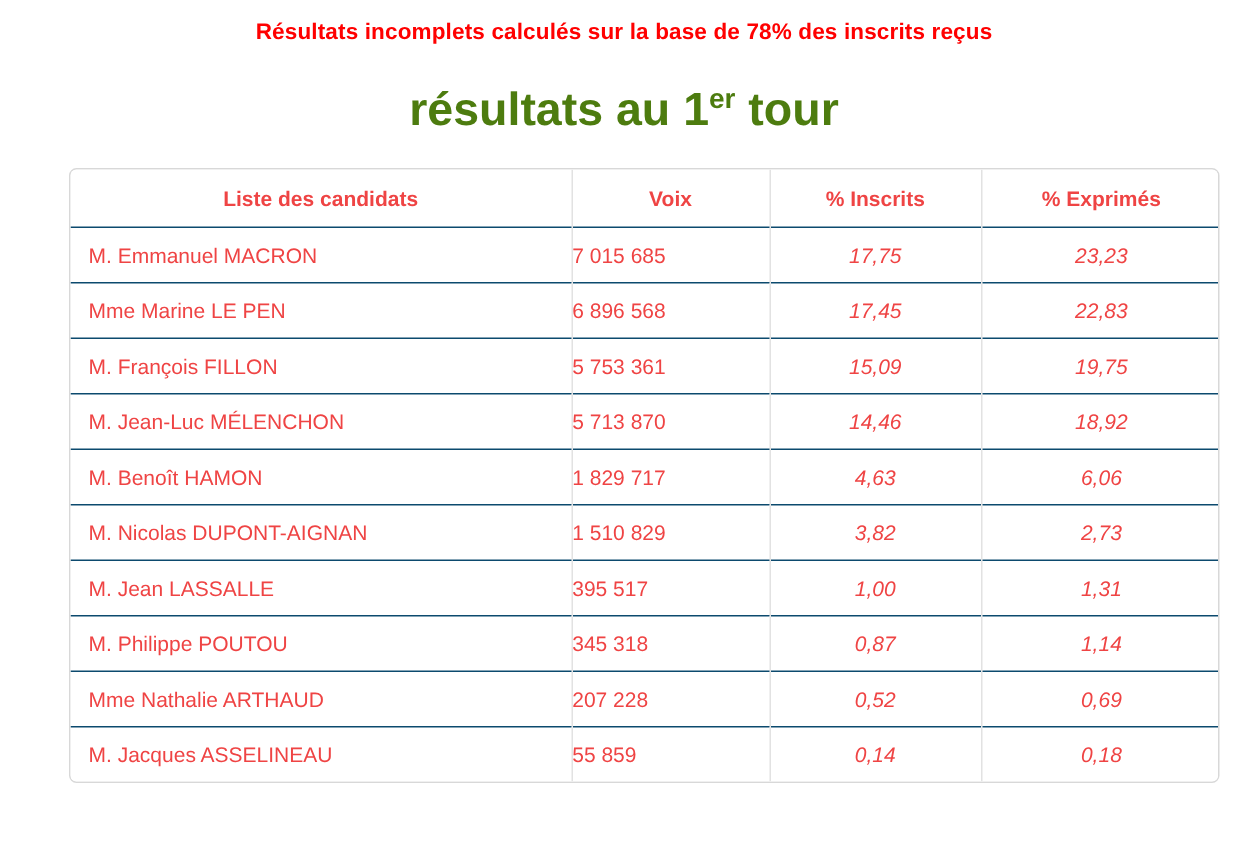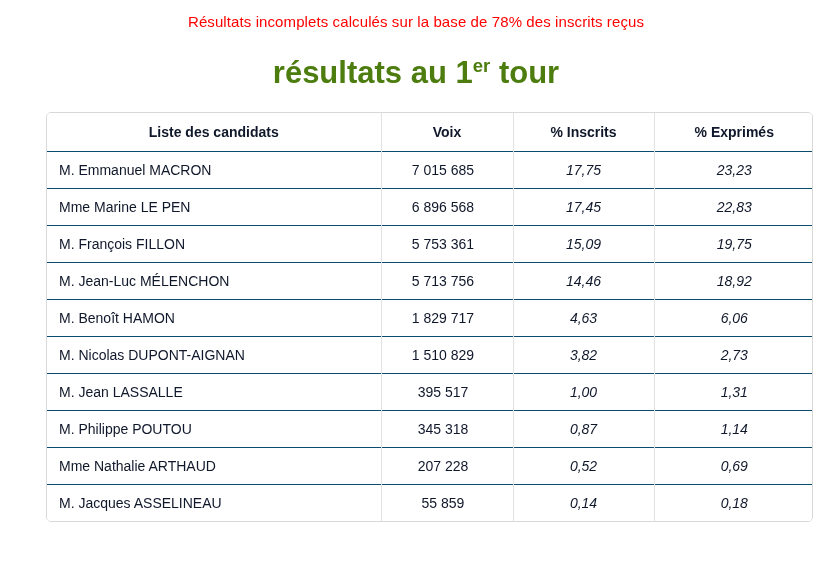--- a/index.html
+++ b/index.html
@@ -8,21 +8,21 @@
     background: #ffffff;
     font-family: "Liberation Sans", "DejaVu Sans", sans-serif;
     color: #333333;
   }
   .page { width: 832px; height: 574px; position: relative; }
 
   .banner {
     margin-top: 13px;
     text-align: center;
     font-size: 15px;
-    font-weight: normal;
+    font-weight: bold;
     color: #ff0000;
     letter-spacing: 0.1px;
   }
 
   .page-title {
     margin-top: 25px;
     text-align: center;
     font-size: 31px;
     font-weight: bold;
     color: #4d7c0f;
@@ -39,41 +39,41 @@
     border: 1px solid #d8d8d8;
     border-radius: 5px;
     overflow: hidden;
     background: #ffffff;
   }
   table {
     width: 100%;
     border-collapse: collapse;
     table-layout: fixed;
     font-size: 14px;
-    color: #0f172a;
+    color: #ef4444;
   }
   th, td {
     border-left: 1px solid #e2e2e2;
     vertical-align: middle;
     background: #ffffff;
   }
   th:first-child, td:first-child { border-left: none; }
 
   thead th {
     height: 38px;
     font-weight: bold;
     text-align: center;
     font-size: 14px;
   }
   tbody td {
     height: 37px;
     border-top: 1px solid #0c4a6e;
   }
   td.c-name  { text-align: left;  padding-left: 12px; }
-  td.c-voix  { text-align: center; padding-right: 8px; }
+  td.c-voix  { text-align: left; padding-right: 8px; }
   td.c-pct   { text-align: center; font-style: italic; }
 </style>
 </head>
 <body>
 
 <div class="page">
 
   <div class="banner">Résultats incomplets calculés sur la base de 78% des inscrits reçus</div>
 
   <h1 class="page-title"><span>résultats au 1</span><sup>er</sup><span> tour</span></h1>
@@ -111,21 +111,21 @@
 
   <tr>
     <td class="c-name">M. François FILLON</td>
     <td class="c-voix">5 753 361</td>
     <td class="c-pct">15,09</td>
     <td class="c-pct">19,75</td>
   </tr>
 
   <tr>
     <td class="c-name">M. Jean-Luc MÉLENCHON</td>
-    <td class="c-voix">5 713 756</td>
+    <td class="c-voix">5 713 870</td>
     <td class="c-pct">14,46</td>
     <td class="c-pct">18,92</td>
   </tr>
 
   <tr>
     <td class="c-name">M. Benoît HAMON</td>
     <td class="c-voix">1 829 717</td>
     <td class="c-pct">4,63</td>
     <td class="c-pct">6,06</td>
   </tr>

